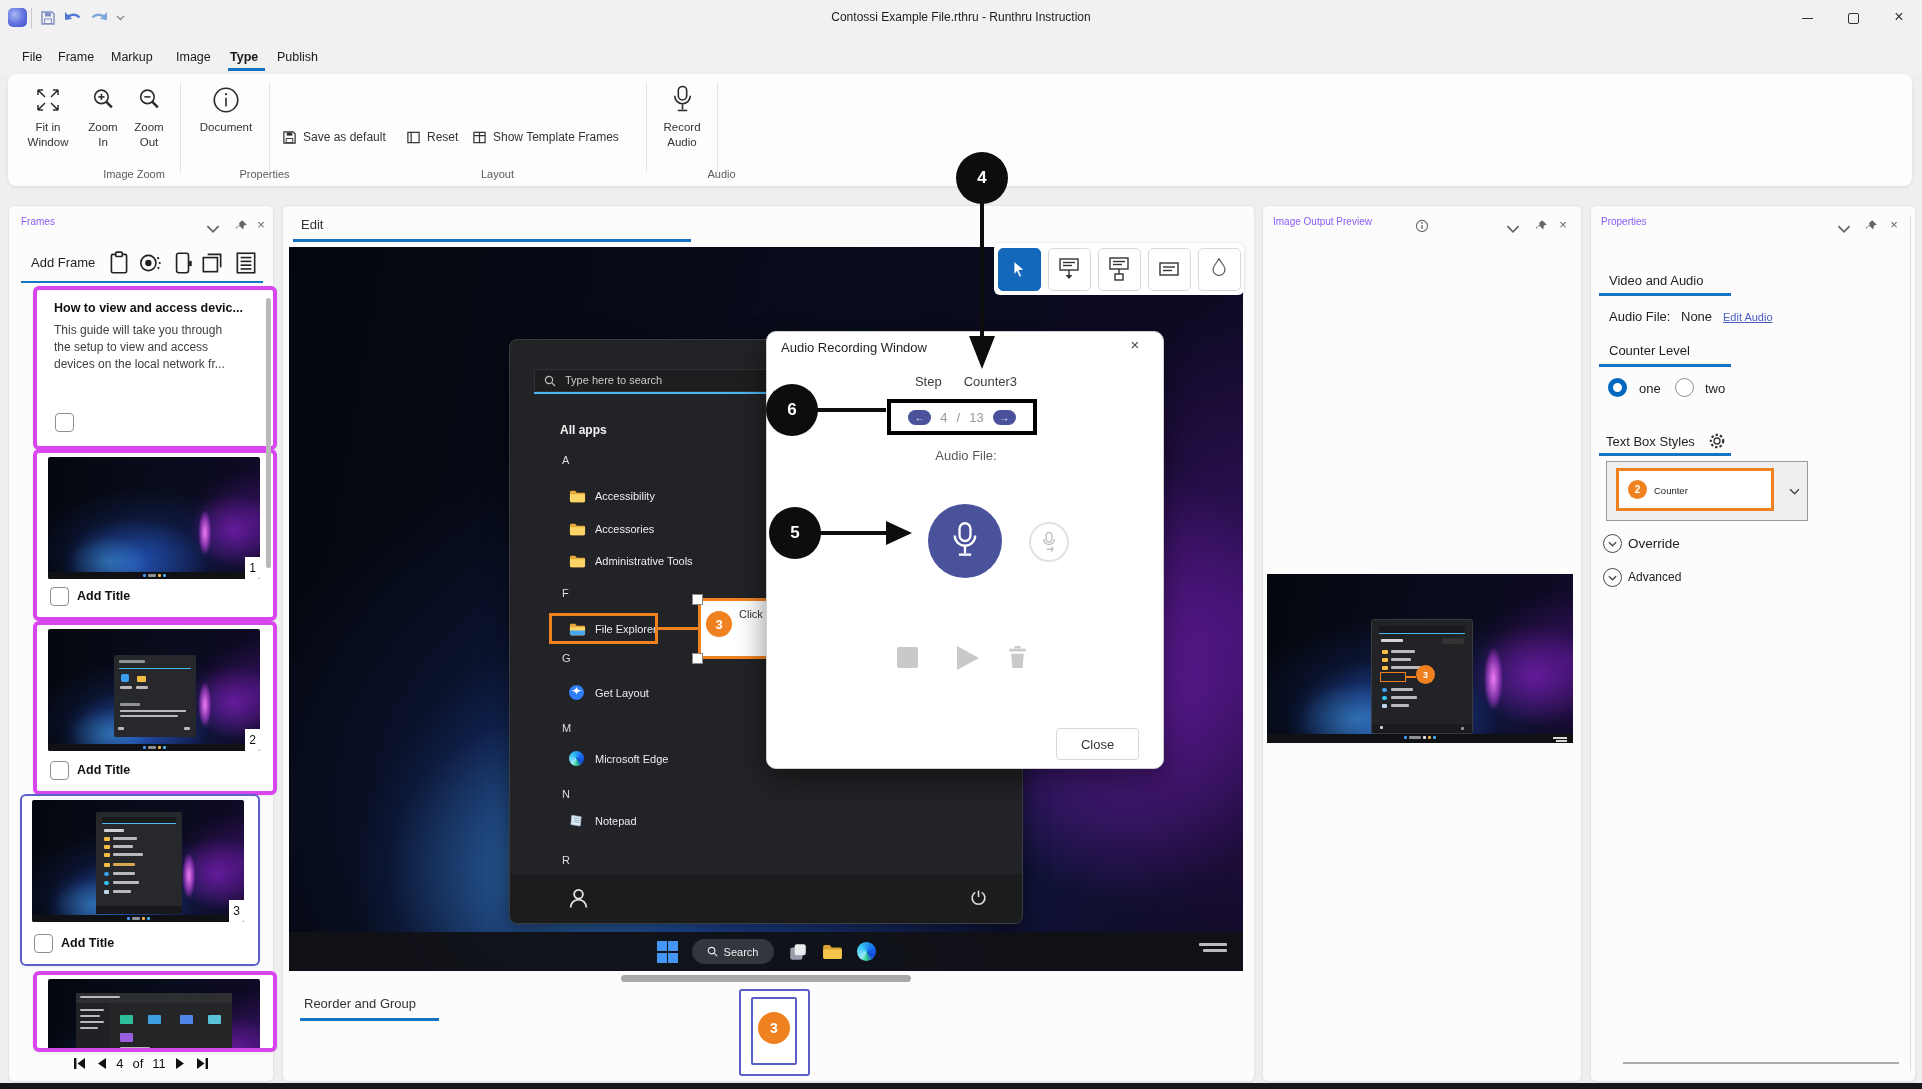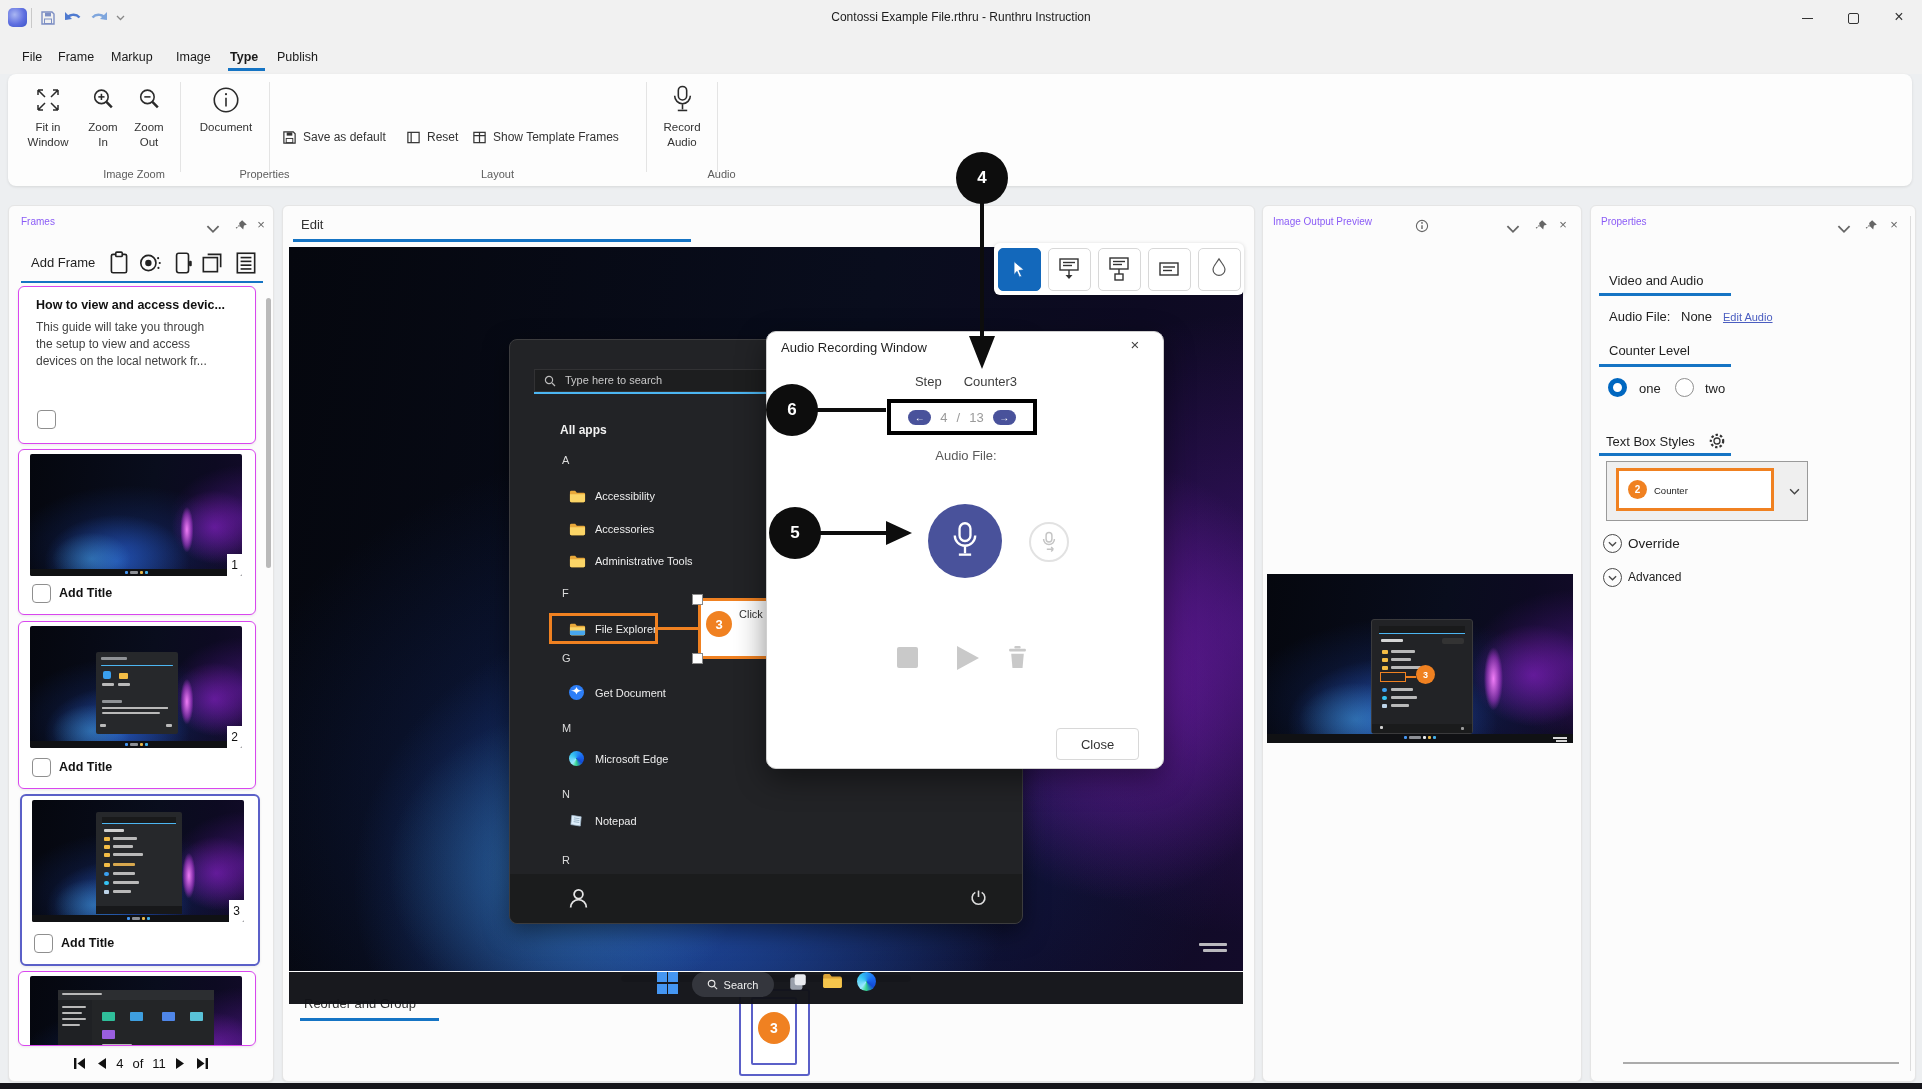--- a/index.html
+++ b/index.html
@@ -12,21 +12,21 @@
   .ribbon{left:8px;top:74px;width:1904px;height:112px;background:#fdfdfd;border-radius:8px;
           box-shadow:0 1px 3px rgba(0,0,0,.10);}
   .rdiv{position:absolute;top:8px;height:90px;width:1px;background:#e4e4e4;}
   .rlabel{position:absolute;top:94px;font-size:11px;color:#5c5c5c;text-align:center;padding-left:40px;}
   .rbtn{position:absolute;top:10px;text-align:center;font-size:11.5px;color:#333;line-height:15px;}
   .rsmall{position:absolute;top:52px;height:22px;display:flex;align-items:center;gap:6px;font-size:12px;color:#333;}
   .panel{position:absolute;background:#fcfcfc;border:1px solid #e5e5e5;border-radius:6px;
          box-shadow:0 1px 2px rgba(0,0,0,.06);}
   .phead{position:absolute;left:12px;top:10px;font-size:10px;color:#8b5cf6;}
   .picon{position:absolute;top:12px;width:14px;height:14px;color:#666;font-size:13px;line-height:14px;text-align:center;}
-  .card{position:absolute;left:9px;width:236px;background:#fff;border:1px solid #d946ef;border-radius:6px;
+  .card{position:absolute;left:24px;width:236px;background:#fff;border:4px solid #d946ef;border-radius:6px;
         box-shadow:0 1px 3px rgba(0,0,0,.08);}
   .shot{position:absolute;left:11px;top:4px;width:212px;height:122px;overflow:hidden;border-radius:2px;}
   .badge{position:absolute;right:0;bottom:0;background:#fff;color:#111;font-size:12px;padding:0 4px;line-height:22px;}
   .checkbox{position:absolute;width:19px;height:19px;background:#fff;border:1.5px solid #8f8f8f;border-radius:4px;box-sizing:border-box;}
   .addtitle{position:absolute;font-size:12.5px;font-weight:bold;color:#111;}
   .wallpaper{background:
     radial-gradient(4% 24% at 74% 62%, rgba(250,130,255,.95), rgba(210,70,240,.45) 55%, transparent 78%),
     radial-gradient(28% 42% at 87% 60%, rgba(150,35,215,.55), transparent 72%),
     radial-gradient(45% 55% at 101% 52%, rgba(95,25,165,.5), transparent 78%),
     radial-gradient(30% 35% at 29% 86%, rgba(80,190,245,.38), transparent 62%),
@@ -357,21 +357,21 @@
           <path d="M1 8.6h16V12a1.5 1.5 0 0 1-1.5 1.5h-13A1.5 1.5 0 0 1 1 12z" fill="#47a7ee"></path>
         </svg>
       <span class="applabel" style="top:283px;">File Explorer</span>
 
       <div class="letter" style="top:312px;">G</div>
       <div class="appicon" style="top:345px;width:15px;height:15px;border-radius:50%;background:#2d7ef7;">
         <svg width="15" height="15" viewBox="0 0 16 16">
             <path d="M8 2c1.5 3 1.5 3 6 4-4.5 1-4.5 1-6 4-1.5-3-1.5-3-6-4 4.5-1 4.5-1 6-4z" fill="#fff"></path>
           </svg>
       </div>
-      <span class="applabel" style="top:347px;">Get Document</span>
+      <span class="applabel" style="top:347px;">Get Layout</span>
 
       <div class="letter" style="top:382px;">M</div>
       <div class="appicon" style="top:411px;width:15px;height:15px;border-radius:50%;background:conic-gradient(from 220deg,#9be8ff,#36c5f0 25%,#1b6ef3 55%,#124ad6 75%,#39d98f 90%,#9be8ff);"></div>
       <span class="applabel" style="top:413px;">Microsoft Edge</span>
 
       <div class="letter" style="top:448px;">N</div>
       <svg class="appicon" style="top:473px;width:15px;height:15px;" viewBox="0 0 16 16">
           <path d="M3 2.5l10 1.6-1 9.8-10-1.6z" fill="#dfeffc" stroke="#9fb6c8" stroke-width=".8"></path>
           <path d="M5.3 5.2l6 .9M5.1 7.2l6 .9M4.9 9.2l6 .9" stroke="#8aa5ba" stroke-width=".8" fill="none"></path>
         </svg>
@@ -437,21 +437,21 @@
       <svg class="abs" style="left:240px;top:312px;" width="21" height="26" viewBox="0 0 20 24" fill="#c9c9c9">
           <rect x="7" y="1.5" width="6" height="2.4" rx="1"></rect>
           <rect x="2" y="4.2" width="16" height="2.6" rx="1"></rect>
           <path d="M4 9h12l-1.2 13.5H5.2z"></path>
         </svg>
       <div class="abs" style="left:289px;top:396px;width:83px;height:32px;background:#fff;border:1px solid #d8d8d8;border-radius:4px;box-sizing:border-box;display:flex;align-items:center;justify-content:center;font-size:13px;color:#333;">
         <span>Close</span>
       </div>
     </div>
 
-    <div class="abs" style="left:0;top:685px;width:954px;height:32px;background:rgba(17,18,23,.97);z-index:20;display:flex;align-items:flex-start;justify-content:center;gap:14px;margin-top:40px;">
+    <div class="abs" style="left:0;top:685px;width:954px;height:39px;background:rgba(17,18,23,.97);z-index:20;display:flex;align-items:center;justify-content:center;gap:14px;">
       <div style="width:21px;height:21px;display:grid;grid-template-columns:10px 10px;grid-gap:1.5px;">
         <span style="background:#4596f2;width:10px;height:10px;"></span>
           <span style="background:#4596f2;width:10px;height:10px;"></span>
           <span style="background:#4596f2;width:10px;height:10px;"></span>
           <span style="background:#4596f2;width:10px;height:10px;"></span>
       </div>
       <div style="width:82px;height:25px;border-radius:13px;background:#34363d;display:flex;align-items:center;justify-content:center;gap:6px;">
         <svg width="11" height="11" viewBox="0 0 12 12" fill="none" stroke="#e8e8e8" stroke-width="1.3">
             <circle cx="5" cy="5" r="3.6"></circle>
             <line x1="8" y1="8" x2="11" y2="11"></line>

